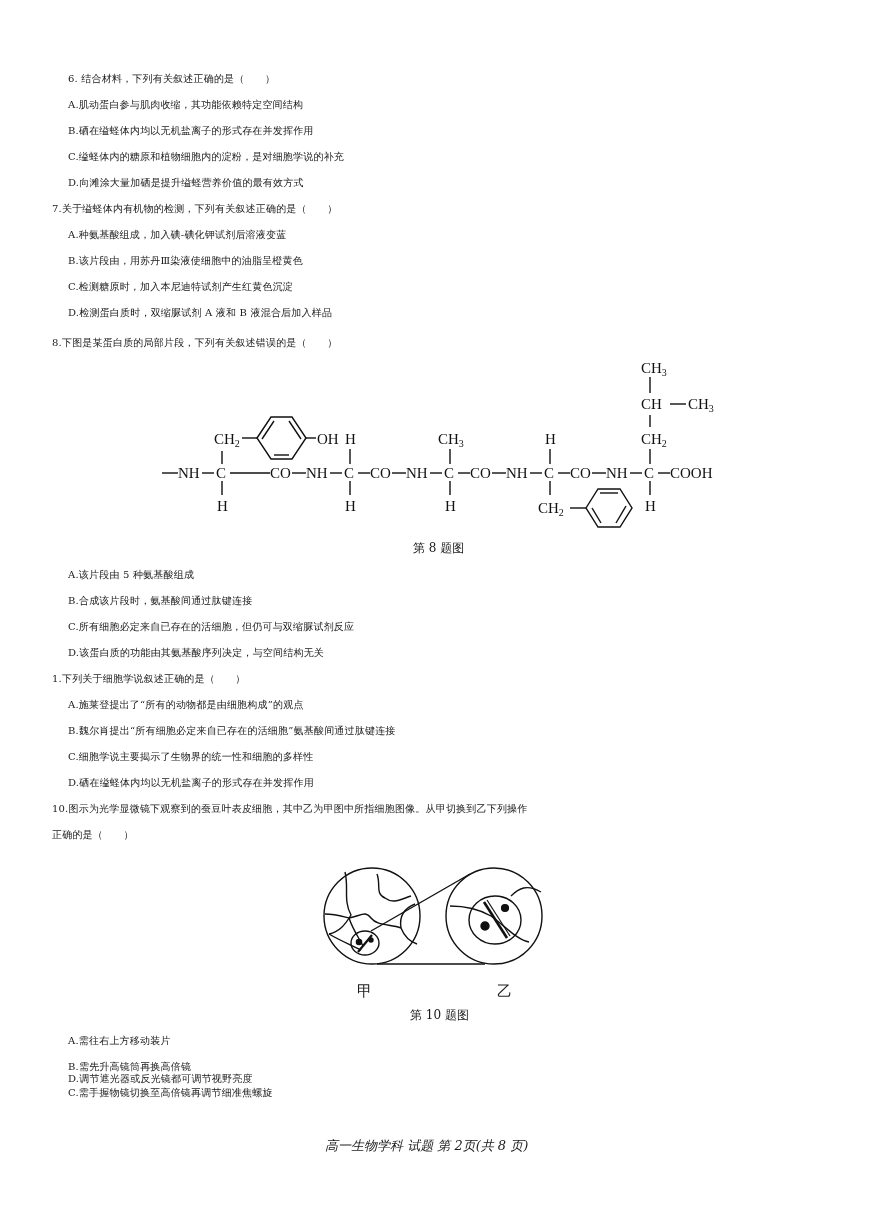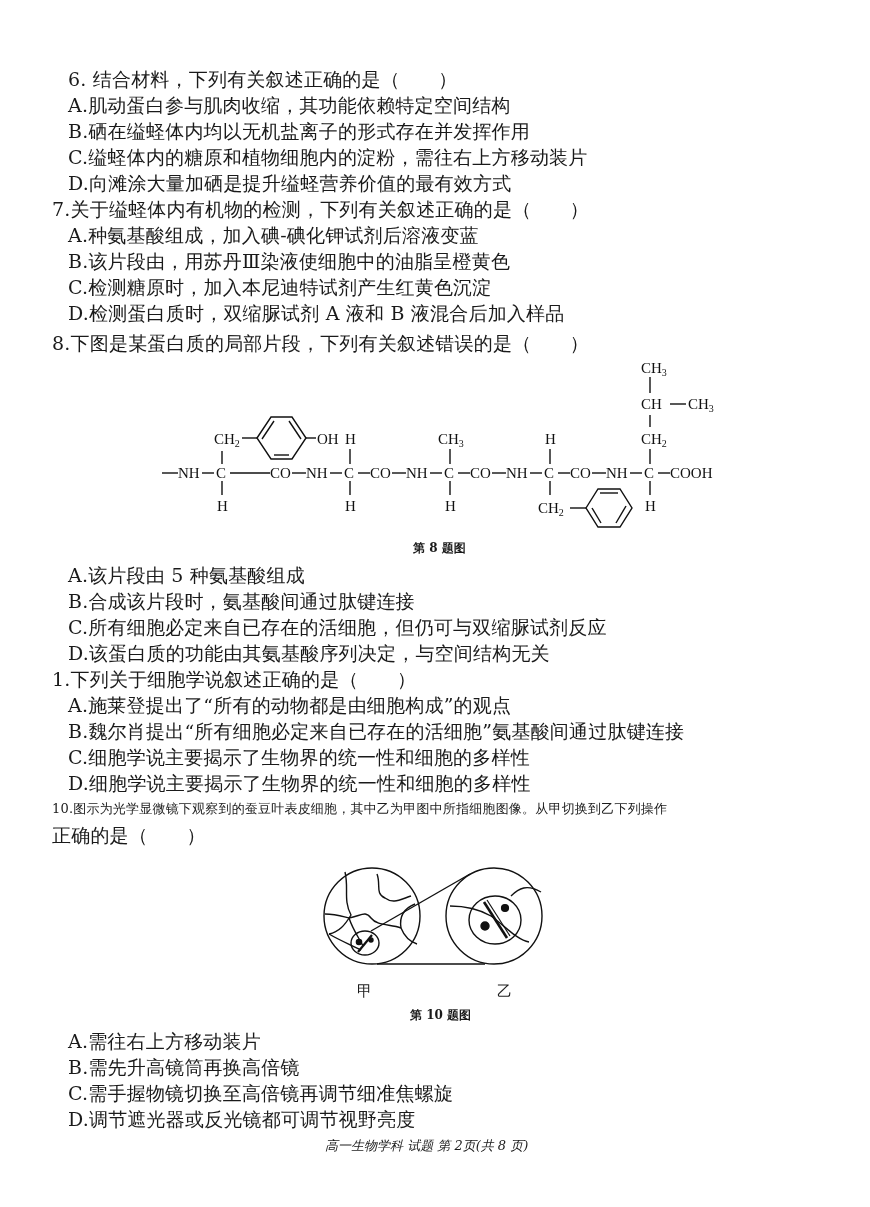--- a/index.html
+++ b/index.html
@@ -2,38 +2,38 @@
 <html><head>
 <meta charset="utf-8">
 <style>
   html, body { margin: 0; padding: 0; background: #ffffff; }
   body {
     width: 870px; height: 1207px; position: relative; overflow: hidden;
     font-family: "DejaVu Serif", "Liberation Serif", serif;
     color: #1a1a1a;
   }
   .line {
-    position: absolute; font-size: 19px; line-height: 22px; white-space: nowrap;
+    position: absolute; font-size: 10px; line-height: 22px; white-space: nowrap;
     letter-spacing: 0.2px;
   }
   .q { left: 52px; }
   .q6 { left: 68px; }
   .opt { left: 68px; }
-  .caption { position: absolute; font-size: 12px; line-height: 16px; white-space: nowrap; font-weight: bold; }
+  .caption { position: absolute; font-size: 12px; line-height: 16px; white-space: nowrap; }
   .footer { position: absolute; font-size: 13px; line-height: 18px; white-space: nowrap; font-style: italic; }
   svg text { font-family: "Liberation Serif", "DejaVu Serif", serif; fill: #111; }
   .fig-label { position: absolute; font-size: 15px; }
 </style>
 </head>
 <body>
 
 <div class="line q6" style="top:68px">6. 结合材料，下列有关叙述正确的是（　　）</div>
 <div class="line opt" style="top:94px">A.肌动蛋白参与肌肉收缩，其功能依赖特定空间结构</div>
 <div class="line opt" style="top:120px">B.硒在缢蛏体内均以无机盐离子的形式存在并发挥作用</div>
-<div class="line opt" style="top:146px">C.缢蛏体内的糖原和植物细胞内的淀粉，需往右上方移动装片</div>
+<div class="line opt" style="top:146px">C.缢蛏体内的糖原和植物细胞内的淀粉，是对细胞学说的补充</div>
 <div class="line opt" style="top:172px">D.向滩涂大量加硒是提升缢蛏营养价值的最有效方式</div>
 
 <div class="line q" style="top:198px">7.关于缢蛏体内有机物的检测，下列有关叙述正确的是（　　）</div>
 <div class="line opt" style="top:224px">A.种氨基酸组成，加入碘-碘化钾试剂后溶液变蓝</div>
 <div class="line opt" style="top:250px">B.该片段由，用苏丹Ⅲ染液使细胞中的油脂呈橙黄色</div>
 <div class="line opt" style="top:276px">C.检测糖原时，加入本尼迪特试剂产生红黄色沉淀</div>
 <div class="line opt" style="top:302px">D.检测蛋白质时，双缩脲试剂 A 液和 B 液混合后加入样品</div>
 
 <div class="line q" style="top:332px">8.下图是某蛋白质的局部片段，下列有关叙述错误的是（　　）</div>
 
@@ -127,23 +127,23 @@
 
 <div class="line opt" style="top:564px">A.该片段由 5 种氨基酸组成</div>
 <div class="line opt" style="top:590px">B.合成该片段时，氨基酸间通过肽键连接</div>
 <div class="line opt" style="top:616px">C.所有细胞必定来自已存在的活细胞，但仍可与双缩脲试剂反应</div>
 <div class="line opt" style="top:642px">D.该蛋白质的功能由其氨基酸序列决定，与空间结构无关</div>
 
 <div class="line q" style="top:668px">1.下列关于细胞学说叙述正确的是（　　）</div>
 <div class="line opt" style="top:694px">A.施莱登提出了“所有的动物都是由细胞构成”的观点</div>
 <div class="line opt" style="top:720px">B.魏尔肖提出“所有细胞必定来自已存在的活细胞”氨基酸间通过肽键连接</div>
 <div class="line opt" style="top:746px">C.细胞学说主要揭示了生物界的统一性和细胞的多样性</div>
-<div class="line opt" style="top:772px">D.细胞学说主要揭示了生物界的统一性和细胞的多样性</div>
+<div class="line opt" style="top:772px">D.硒在缢蛏体内均以无机盐离子的形式存在并发挥作用</div>
 
-<div class="line q" style="top:798px; font-size:13px;">10.图示为光学显微镜下观察到的蚕豆叶表皮细胞，其中乙为甲图中所指细胞图像。从甲切换到乙下列操作</div>
+<div class="line q" style="top:798px; font-size:10px;">10.图示为光学显微镜下观察到的蚕豆叶表皮细胞，其中乙为甲图中所指细胞图像。从甲切换到乙下列操作</div>
 <div class="line q" style="top:824px">正确的是（　　）</div>
 
 <svg style="position:absolute; left:315px; top:860px;" width="240" height="120" viewBox="0 0 240 120">
   <g stroke="#111" stroke-width="1.4" fill="none">
 
     <circle cx="57" cy="56" r="48"></circle>
     <path d="M30 12 C34 28 28 40 36 55 C30 65 24 72 14 74"></path>
     <path d="M10 54 C20 54 26 56 34 58 C46 56 50 50 56 58 C62 66 76 64 86 68"></path>
     <path d="M62 14 C66 24 60 34 70 38 C78 44 84 40 96 36"></path>
     <path d="M86 68 C90 78 96 82 102 84"></path>
@@ -170,15 +170,15 @@
   </g>
 </svg>
 
 <div class="fig-label" style="left:357px; top:982px">甲</div>
 <div class="fig-label" style="left:497px; top:982px">乙</div>
 <div class="caption" style="left:410px; top:1007px">第 10 题图</div>
 
 <div class="line opt" style="top:1030px">A.需往右上方移动装片</div>
 <div class="line opt" style="top:1056px">B.需先升高镜筒再换高倍镜</div>
 <div class="line opt" style="top:1082px">C.需手握物镜切换至高倍镜再调节细准焦螺旋</div>
-<div class="line opt" style="top:1108px">D.调节遮光器或反光镜都可调节视野亮度</div>
+<div class="line opt" style="top:1068px">D.调节遮光器或反光镜都可调节视野亮度</div>
 
 <div class="footer" style="left:325px; top:1137px">高一生物学科  试题  第 2页(共 8 页)</div>
 
 </body></html>

